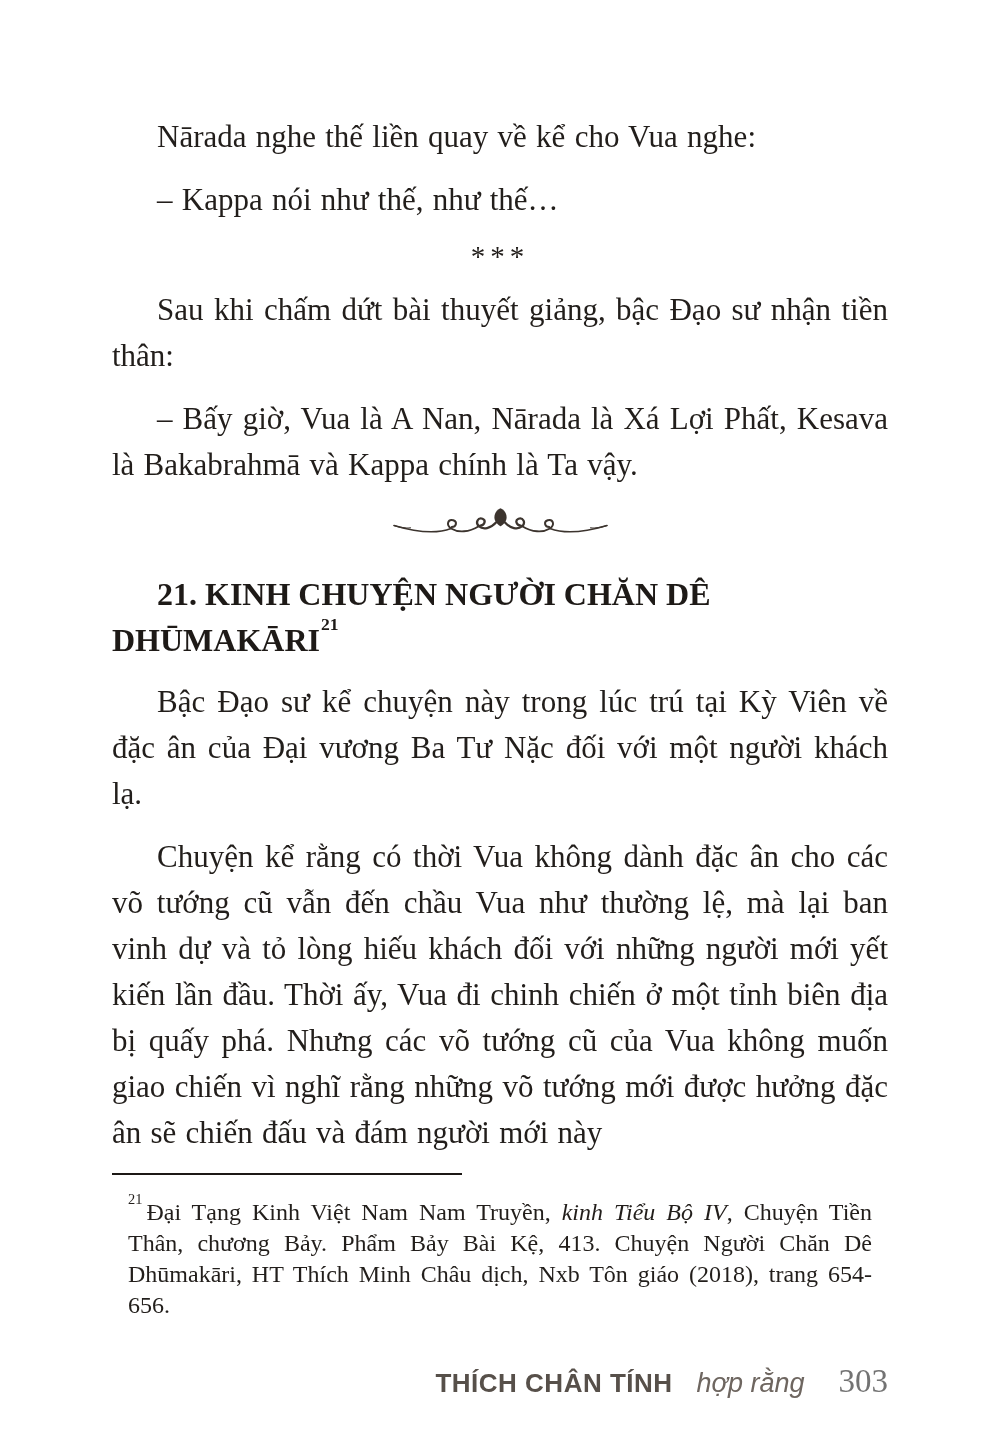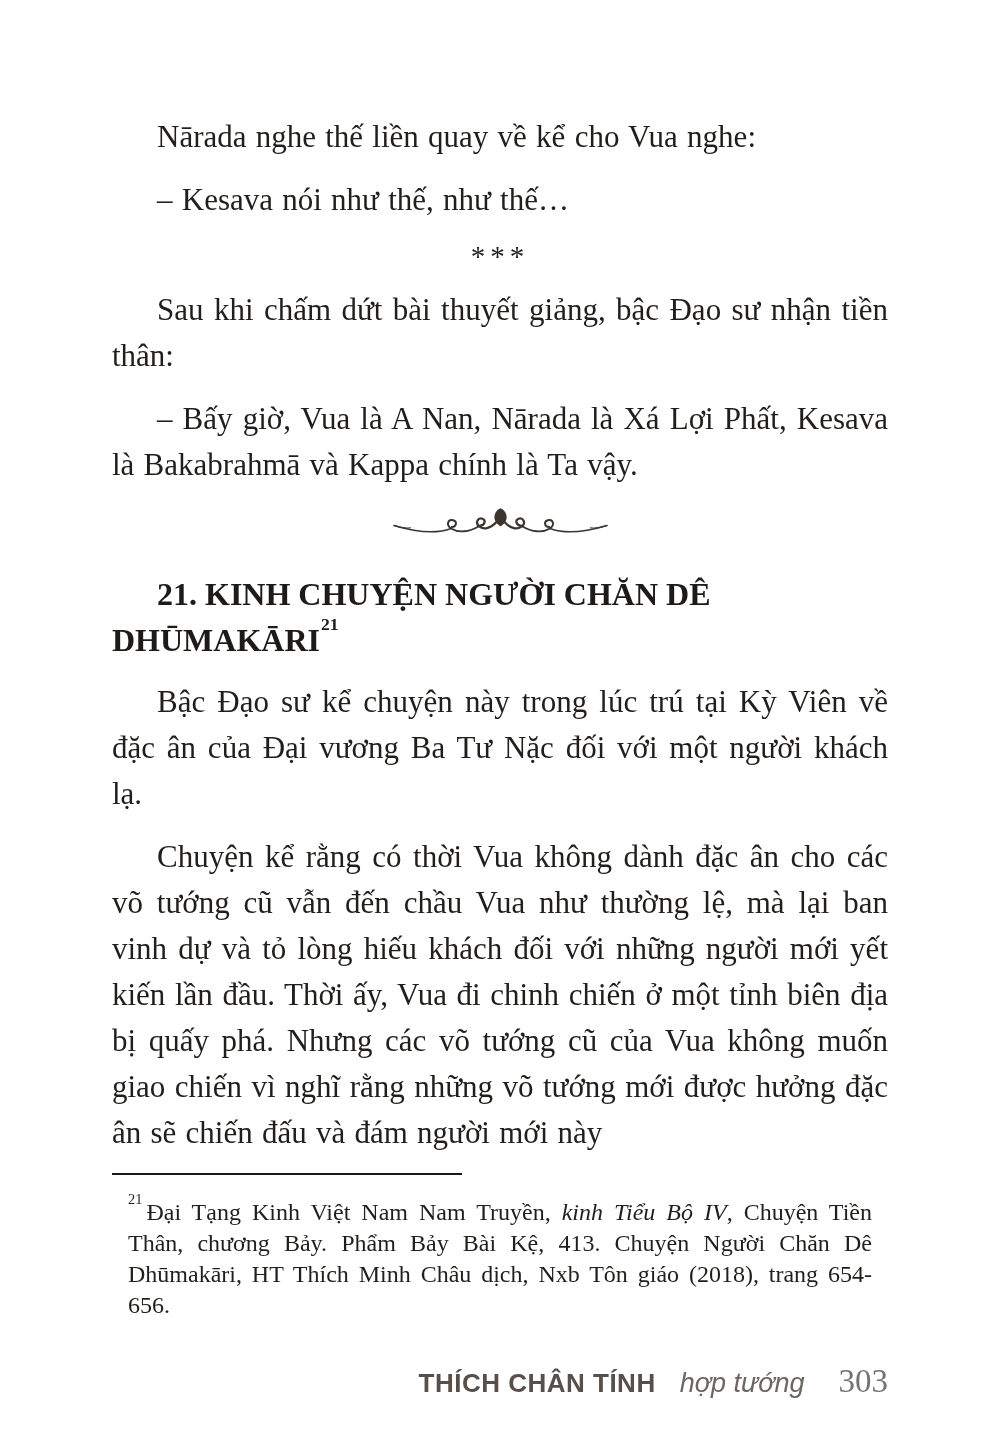--- a/index.html
+++ b/index.html
@@ -103,21 +103,21 @@
   }
 </style>
 </head>
 <body>
 
 <div class="page">
   <div class="content">
 
     <p class="body">Nārada nghe thế liền quay về kể cho Vua nghe:</p>
 
-    <p class="body">– Kesava nói như thế, như thế…</p>
+    <p class="body">– Kappa nói như thế, như thế…</p>
 
     <div class="stars">***</div>
 
     <p class="body">Sau khi chấm dứt bài thuyết giảng, bậc Đạo sư nhận tiền thân:</p>
 
     <p class="body">– Bấy giờ, Vua là A Nan, Nārada là Xá Lợi Phất, Kesava là Bakabrahmā và Kappa chính là Ta vậy.</p>
 
     <div class="ornament-wrap">
       <svg width="225" height="38" viewBox="0 0 300 50" xmlns="http://www.w3.org/2000/svg" aria-hidden="true">
         <g fill="none" stroke="#3c342e" stroke-linecap="round">
@@ -142,16 +142,16 @@
 
   </div>
 
   <div class="footnote-area">
     <div class="fn-rule"></div>
     <p class="footnote"><sup class="fn-marker">21</sup><span>Đại Tạng Kinh Việt Nam Nam Truyền, </span><span class="italic-title">kinh Tiểu Bộ IV</span><span>, Chuyện Tiền Thân, chương Bảy. Phẩm Bảy Bài Kệ, 413. Chuyện Người Chăn Dê Dhūmakāri, HT Thích Minh Châu dịch, Nxb Tôn giáo (2018), trang 654-656.</span></p>
   </div>
 
   <div class="footer">
     <span class="author">THÍCH CHÂN TÍNH</span>
-    <span class="subtitle">hợp tướng</span>
+    <span class="subtitle">hợp rằng</span>
     <span class="pagenum">303</span>
   </div>
 </div>
 
 </body></html>

